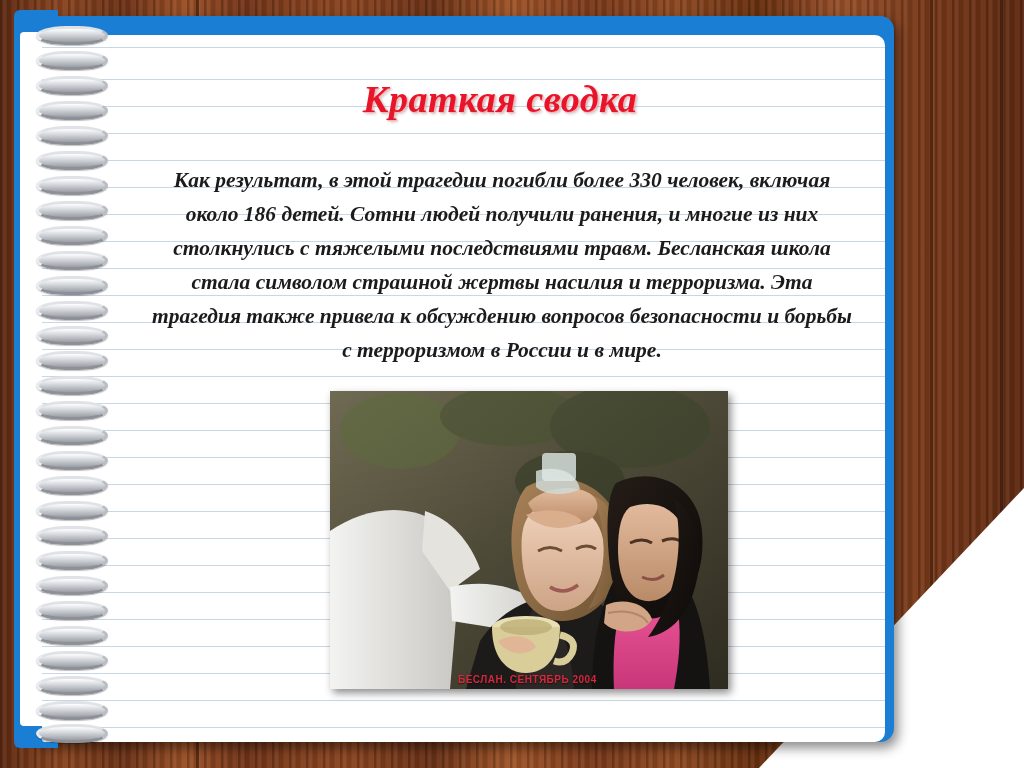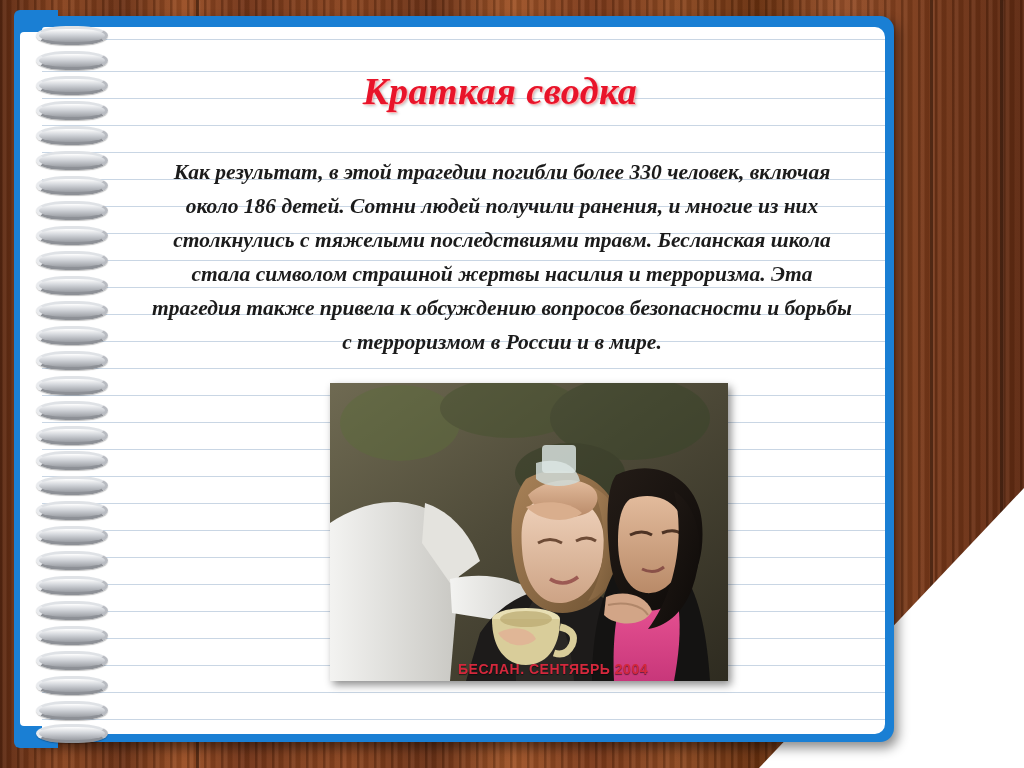--- a/index.html
+++ b/index.html
@@ -69,21 +69,21 @@
     top: 6px;
     width: 862px;
     height: 726px;
     background: #1a7fd4;
     border-radius: 6px 14px 14px 6px;
     box-shadow: 4px 6px 12px rgba(0,0,0,0.45);
   }
   .notebook-page {
     position: absolute;
     left: 28px;
-    top: 17px;
+    top: 25px;
     width: 843px;
     height: 707px;
     background: #ffffff;
     border-radius: 3px 10px 10px 3px;
     overflow: hidden;
   }
   .rules {
     position: absolute;
     left: 0;
     right: 0;
@@ -193,21 +193,21 @@
     box-shadow: 3px 4px 8px rgba(0,0,0,0.45);
     overflow: hidden;
     background: #4a4236;
   }
   .photo svg { display: block; }
   .photo-caption {
     position: absolute;
     left: 128px;
     bottom: 4px;
     font-family: "Liberation Sans", sans-serif;
-    font-size: 14px;
+    font-size: 10px;
     font-weight: bold;
     color: #d4283c;
     letter-spacing: 0.5px;
     white-space: nowrap;
     text-shadow: 0 1px 1px rgba(0,0,0,0.5);
   }
 </style>
 </head>
 <body>
 

